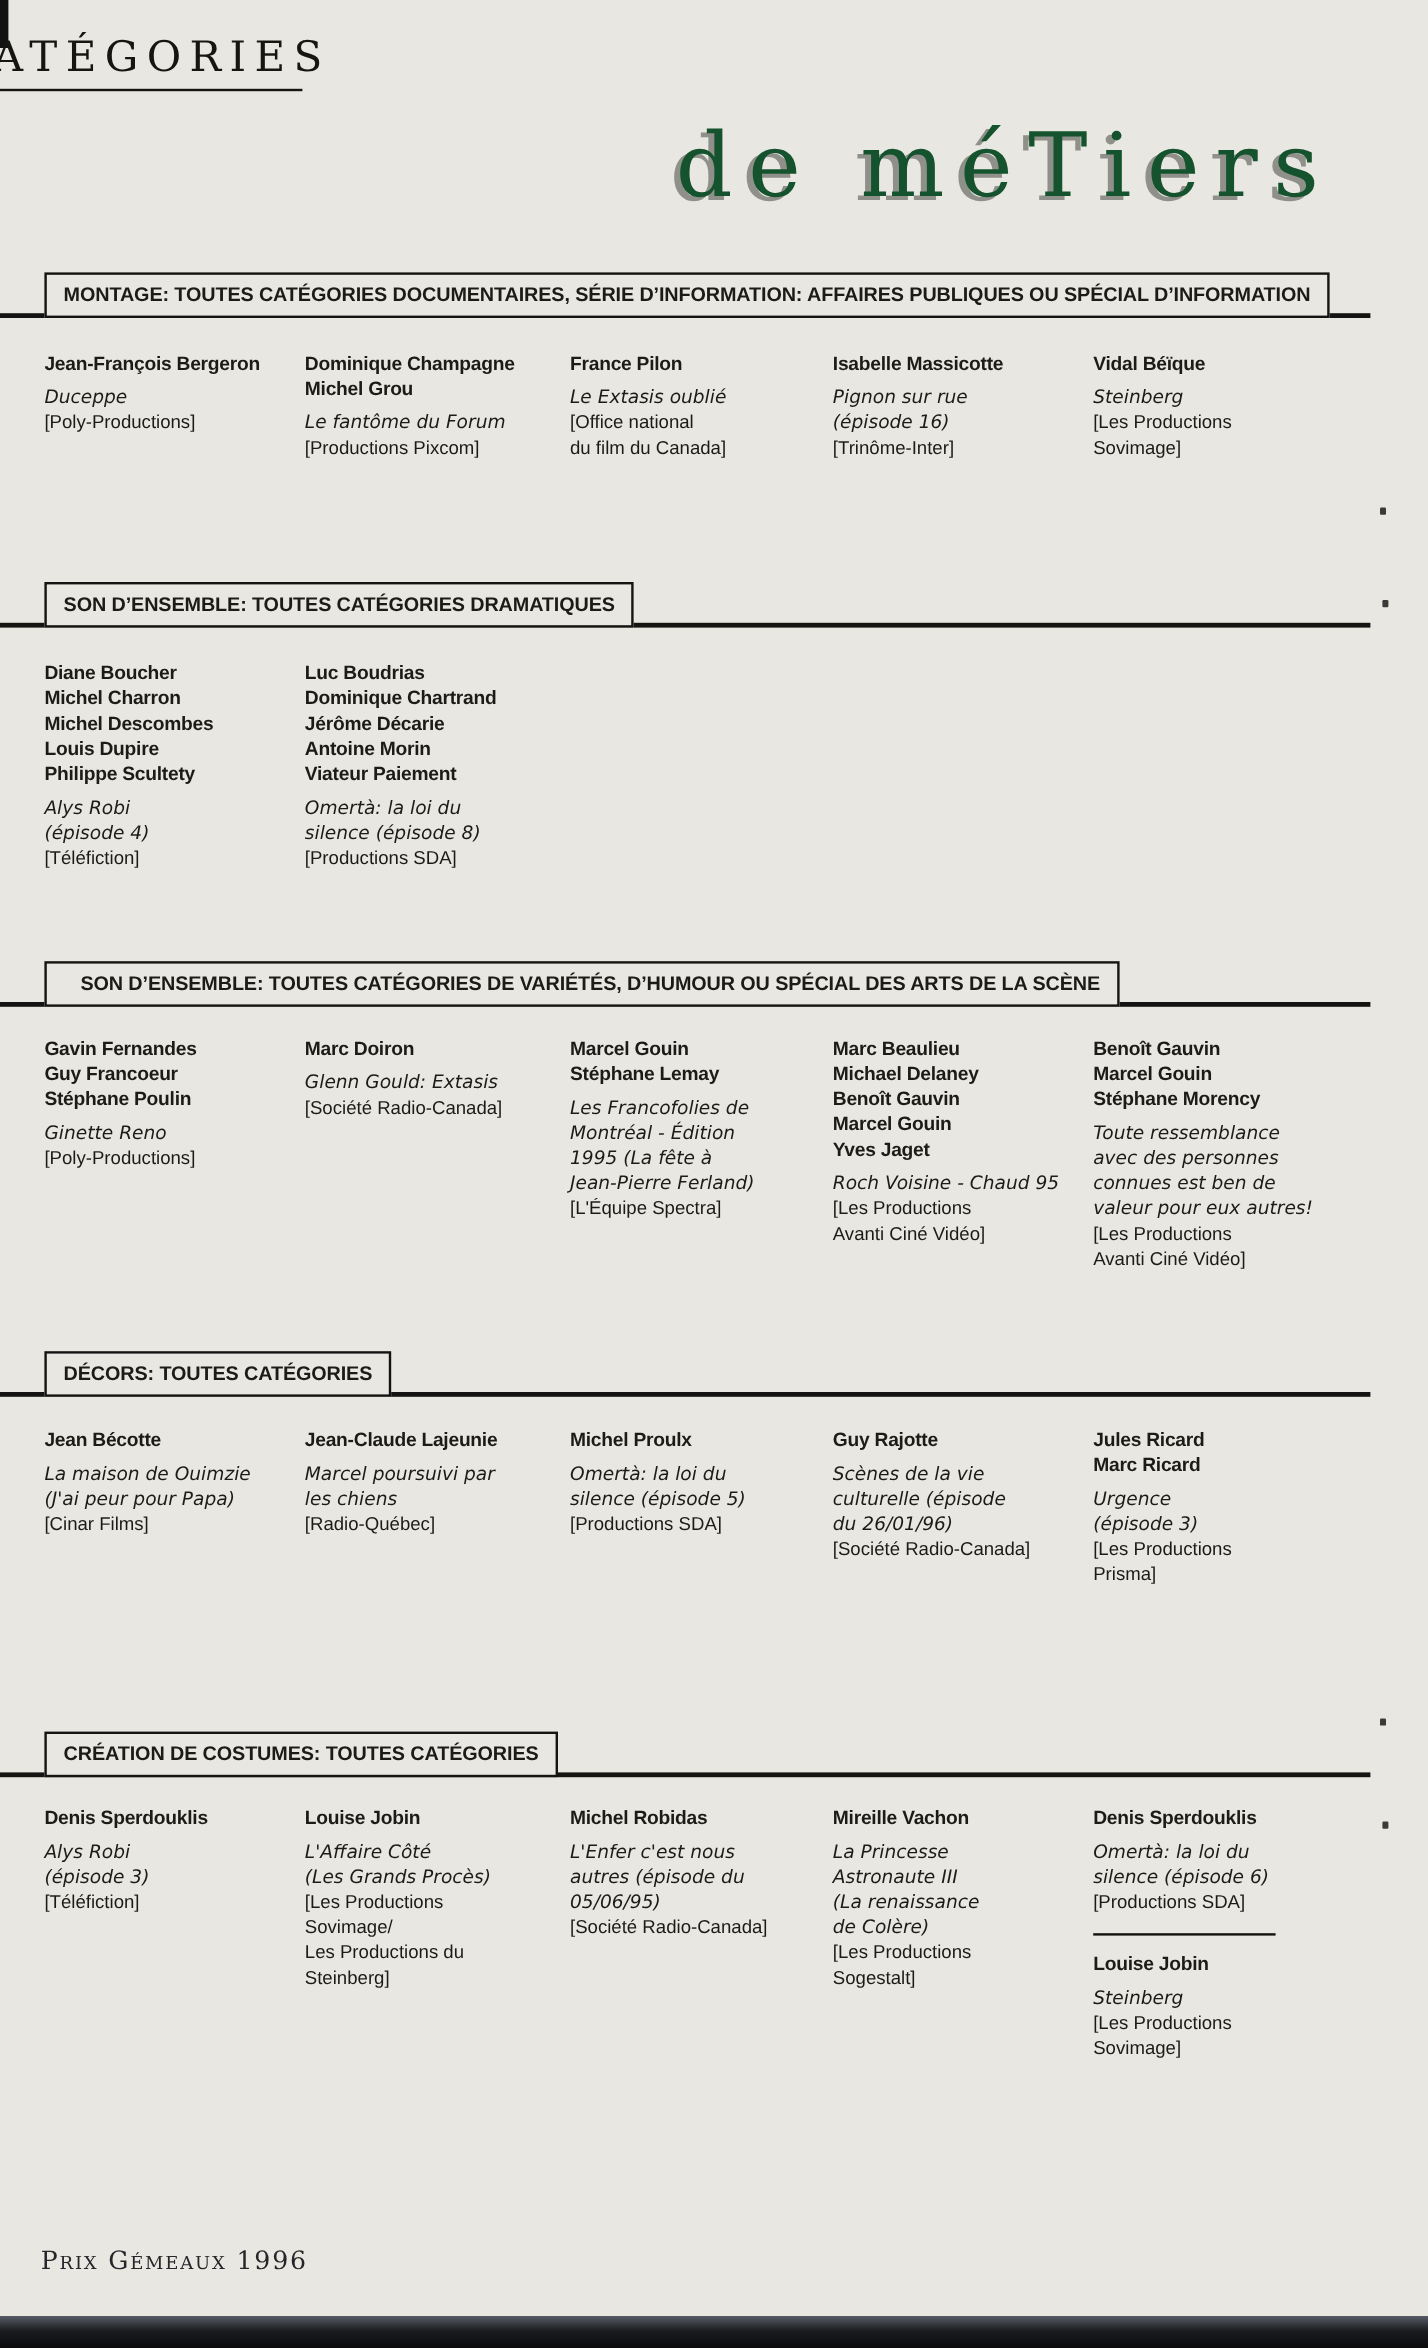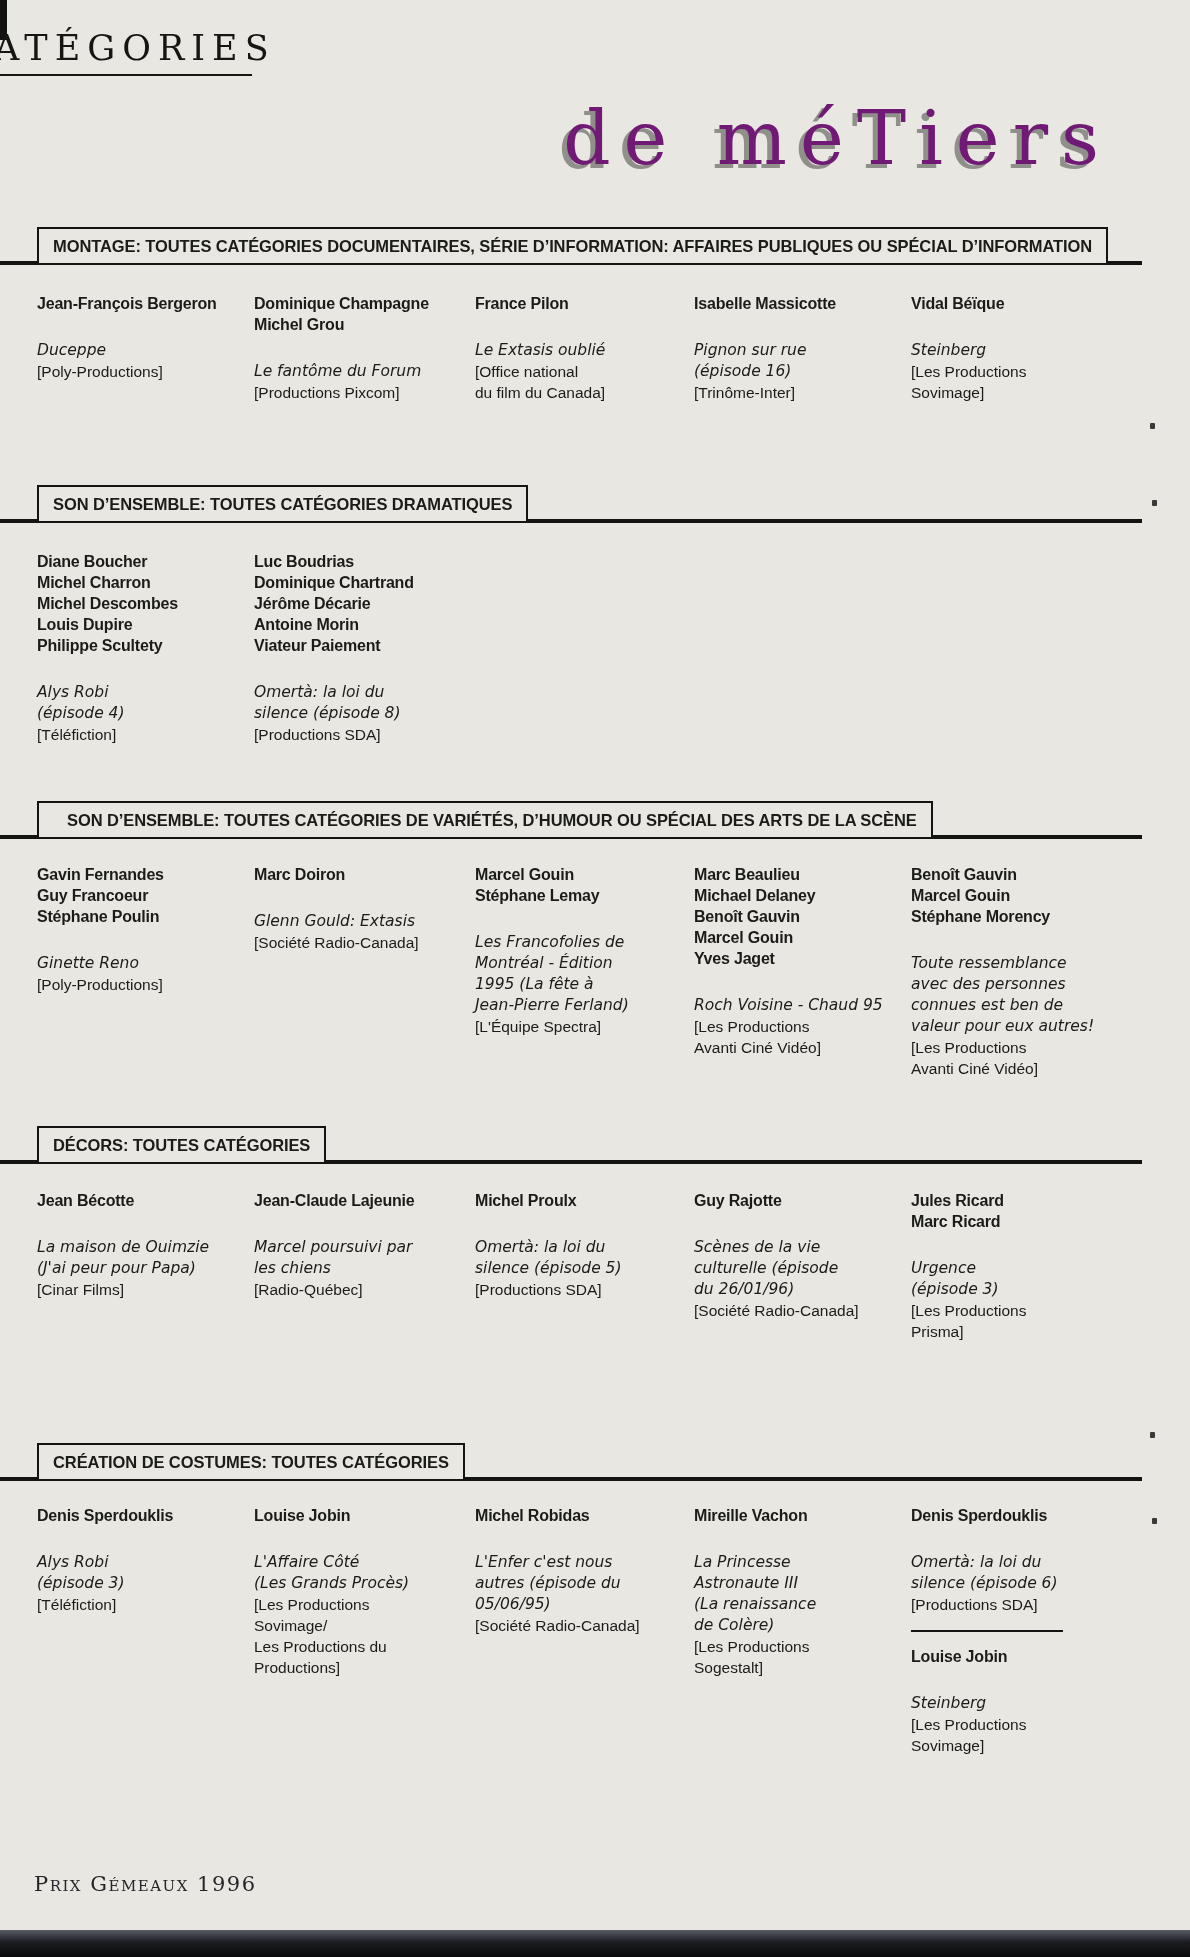--- a/index.html
+++ b/index.html
@@ -29,21 +29,21 @@
   }
   .header-rule{
     position:absolute;left:0;top:74px;width:252px;height:2px;
     background:#151512;
   }
   .big-title{
     position:absolute;top:88px;right:78px;
     font-family:"DejaVu Serif",serif;
     font-size:74px;line-height:100px;
     letter-spacing:13px;
-    color:#701a75;
+    color:#14532d;
     text-shadow:-5px 4px 0 #90908b;
     white-space:nowrap;
   }
   
   .section-box{
     position:absolute;left:37px;z-index:2;
     border:2.5px solid #141412;
     background:var(--paper);
     padding:8px 14px 7px 14px;
     font-weight:700;
@@ -66,21 +66,21 @@
   .ent-s2{top:551px;}
   .ent-s3{top:864px;}
   .ent-s4{top:1190px;}
   .ent-s5{top:1505px;}
 
   .col{position:absolute;top:0;width:215px;}
   .name{
     font-weight:700;font-size:16px;line-height:21px;
     letter-spacing:-0.2px;white-space:nowrap;
   }
-  .work{margin-top:26px;}
+  .work{margin-top:7px;}
   .work-title{
     font-family:"DejaVu Sans",sans-serif;
     font-style:italic;
     font-size:15.5px;line-height:21px;
     white-space:nowrap;
   }
   .company{
     font-size:15.5px;line-height:21px;white-space:nowrap;
   }
   .entry-divider{
@@ -340,21 +340,21 @@
     </div>
     <div class="col" style="left: 254px;">
       <div class="entry">
         <div class="name">Louise Jobin</div>
         <div class="work">
           <div class="work-title">L'Affaire Côté</div>
           <div class="work-title">(Les Grands Procès)</div>
           <div class="company">[Les Productions</div>
           <div class="company">Sovimage/</div>
           <div class="company">Les Productions du</div>
-          <div class="company">Productions]</div>
+          <div class="company">Steinberg]</div>
         </div>
       </div>
     </div>
     <div class="col" style="left: 475px;">
       <div class="entry">
         <div class="name">Michel Robidas</div>
         <div class="work">
           <div class="work-title">L'Enfer c'est nous</div>
           <div class="work-title">autres (épisode du</div>
           <div class="work-title">05/06/95)</div>

